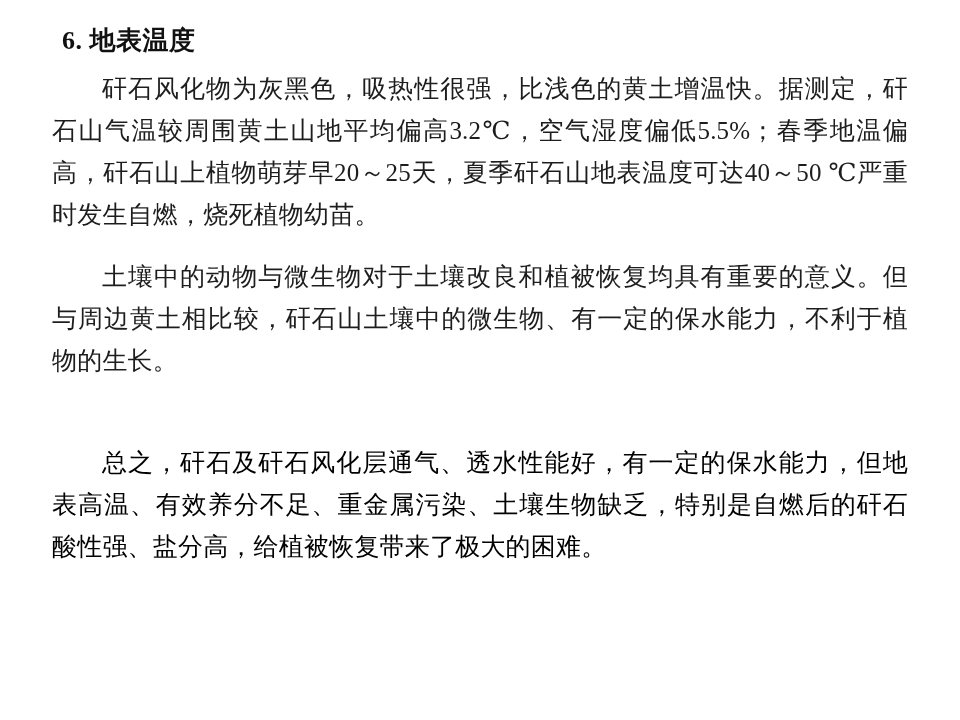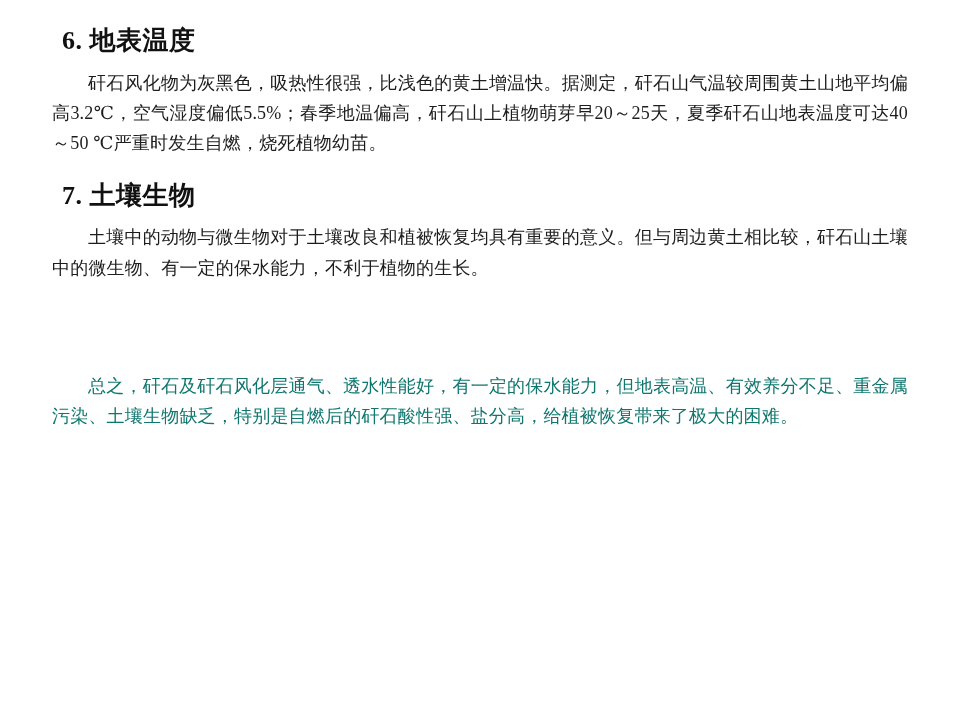--- a/index.html
+++ b/index.html
@@ -24,35 +24,34 @@
   .heading {
     font-family: "Liberation Serif", "DejaVu Serif", serif;
     font-weight: bold;
     font-size: 26px;
     line-height: 1.3;
     color: #111111;
     margin: 0 0 10px 10px;
     letter-spacing: 0.5px;
   }
   .para {
-    font-size: 18px;
+    font-size: 25px;
     line-height: 1.68;
     color: #222222;
     margin: 0 0 14px 0;
     text-align: justify;
     text-justify: inter-ideograph;
     text-indent: 2em;
     letter-spacing: 0.2px;
   }
   .para.black {
     color: #1d1d1d;
   }
   .para.red {
-    color: #0f766e;
-    margin-top: 28px;
+    color: #000000;
   }
   .gap-small {
     height: 6px;
   }
   .gap-large {
     height: 46px;
   }
   .section {
     margin-bottom: 4px;
   }
@@ -63,19 +62,18 @@
 <div class="page">
 
   <div class="section">
     <h2 class="heading">6. 地表温度</h2>
     <p class="para black">矸石风化物为灰黑色，吸热性很强，比浅色的黄土增温快。据测定，矸石山气温较周围黄土山地平均偏高3.2℃，空气湿度偏低5.5%；春季地温偏高，矸石山上植物萌芽早20～25天，夏季矸石山地表温度可达40～50 ℃严重时发生自燃，烧死植物幼苗。</p>
   </div>
 
   <div class="gap-small"></div>
 
   <div class="section">
-    <h2 class="heading">7. 土壤生物</h2>
     <p class="para black">土壤中的动物与微生物对于土壤改良和植被恢复均具有重要的意义。但与周边黄土相比较，矸石山土壤中的微生物、有一定的保水能力，不利于植物的生长。</p>
     <div class="gap-large"></div>
     <p class="para red">总之，矸石及矸石风化层通气、透水性能好，有一定的保水能力，但地表高温、有效养分不足、重金属污染、土壤生物缺乏，特别是自燃后的矸石酸性强、盐分高，给植被恢复带来了极大的困难。</p>
   </div>
 
 </div>
 
 </body></html>

